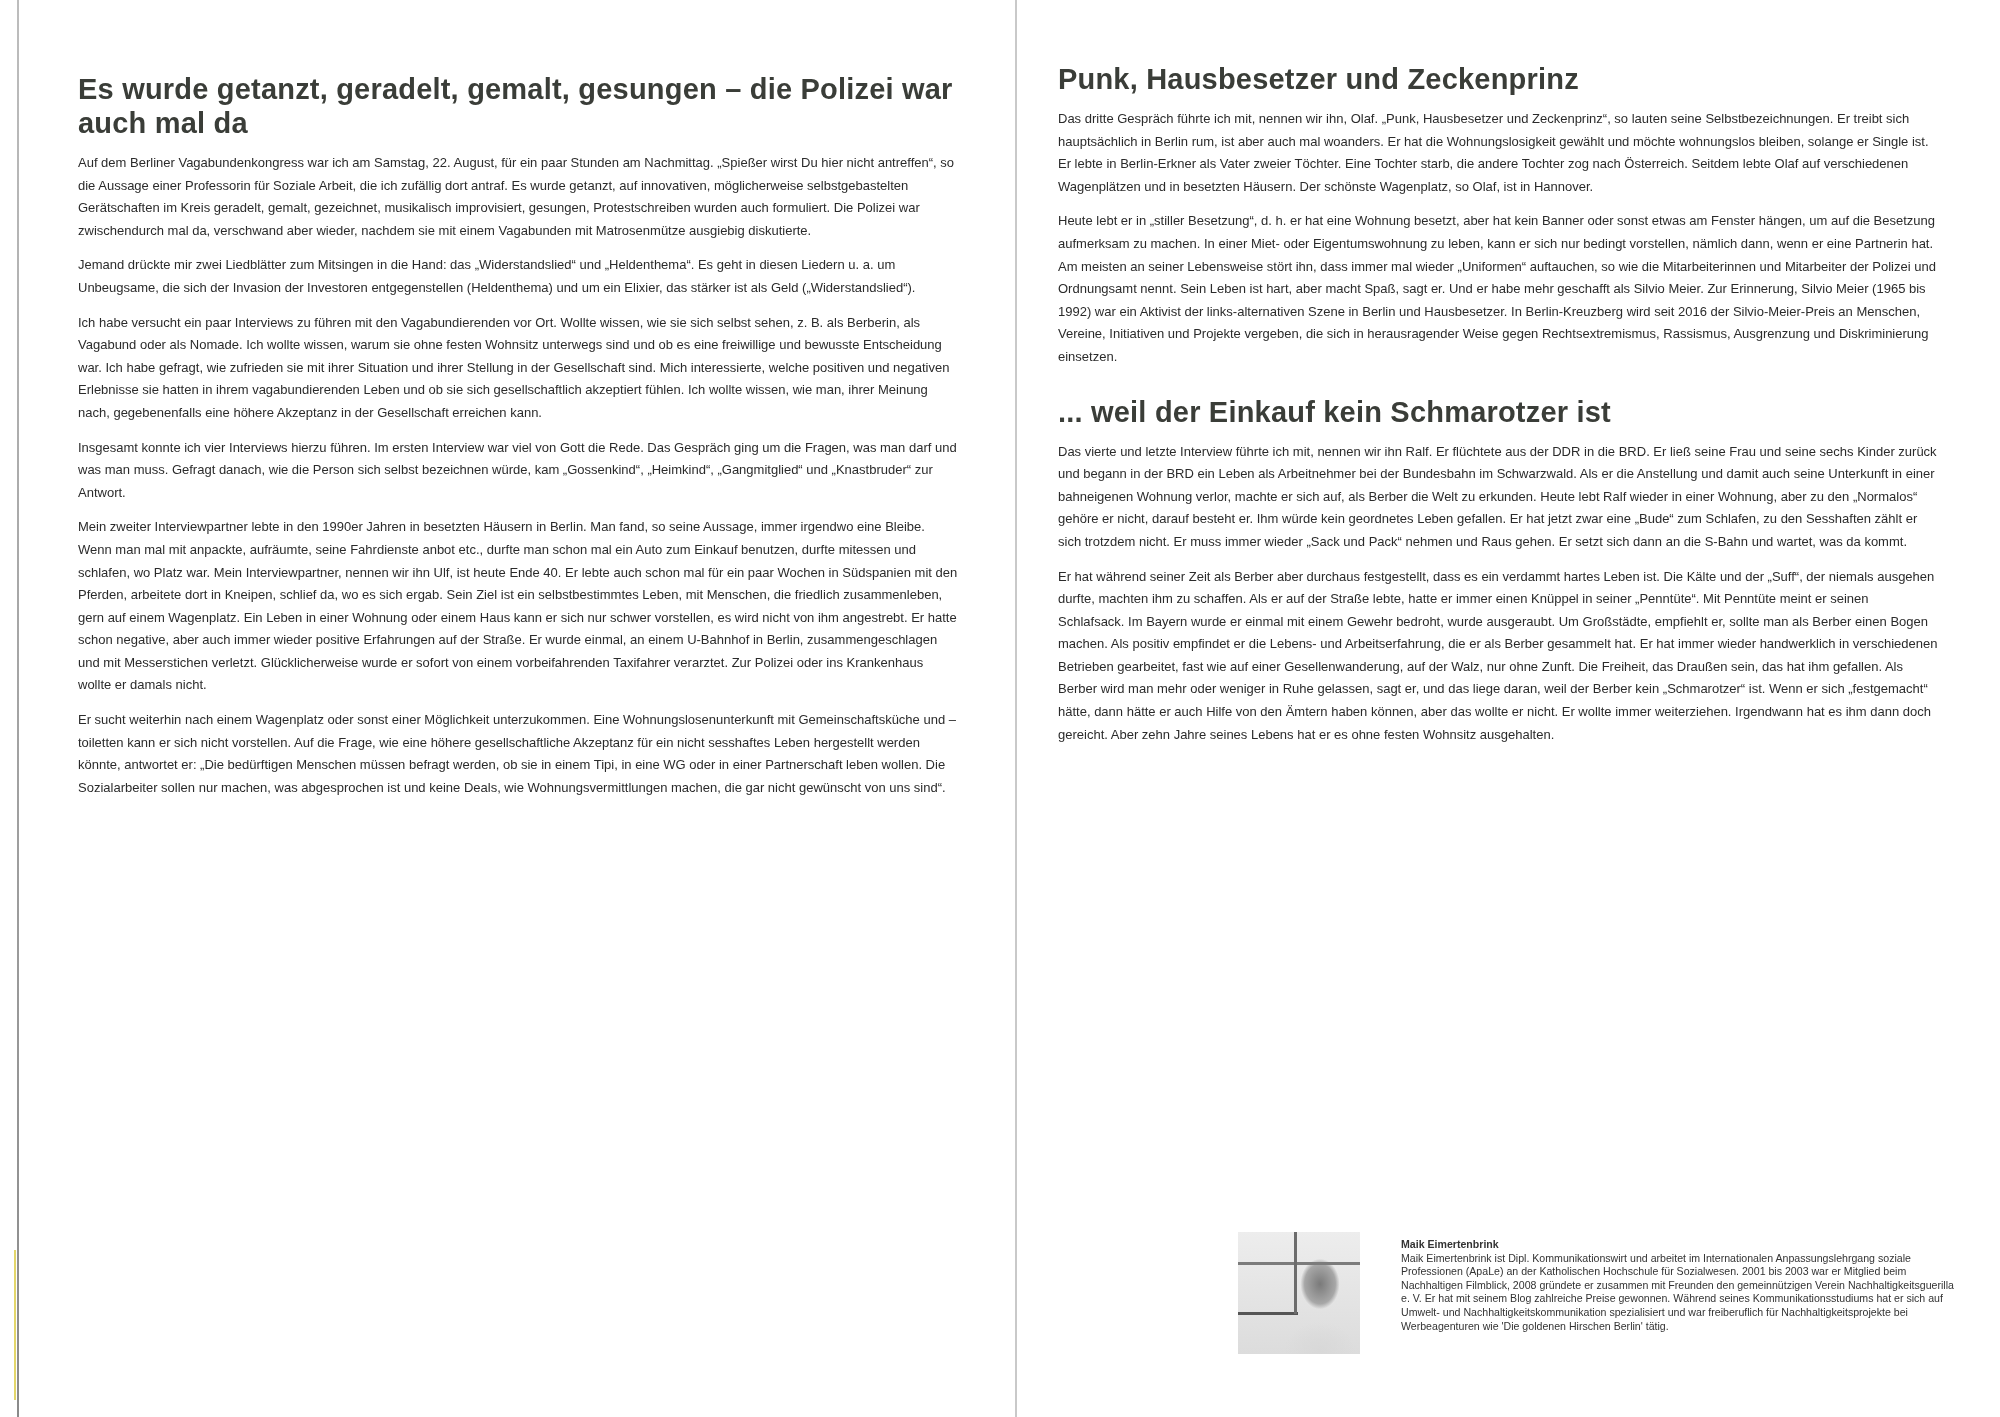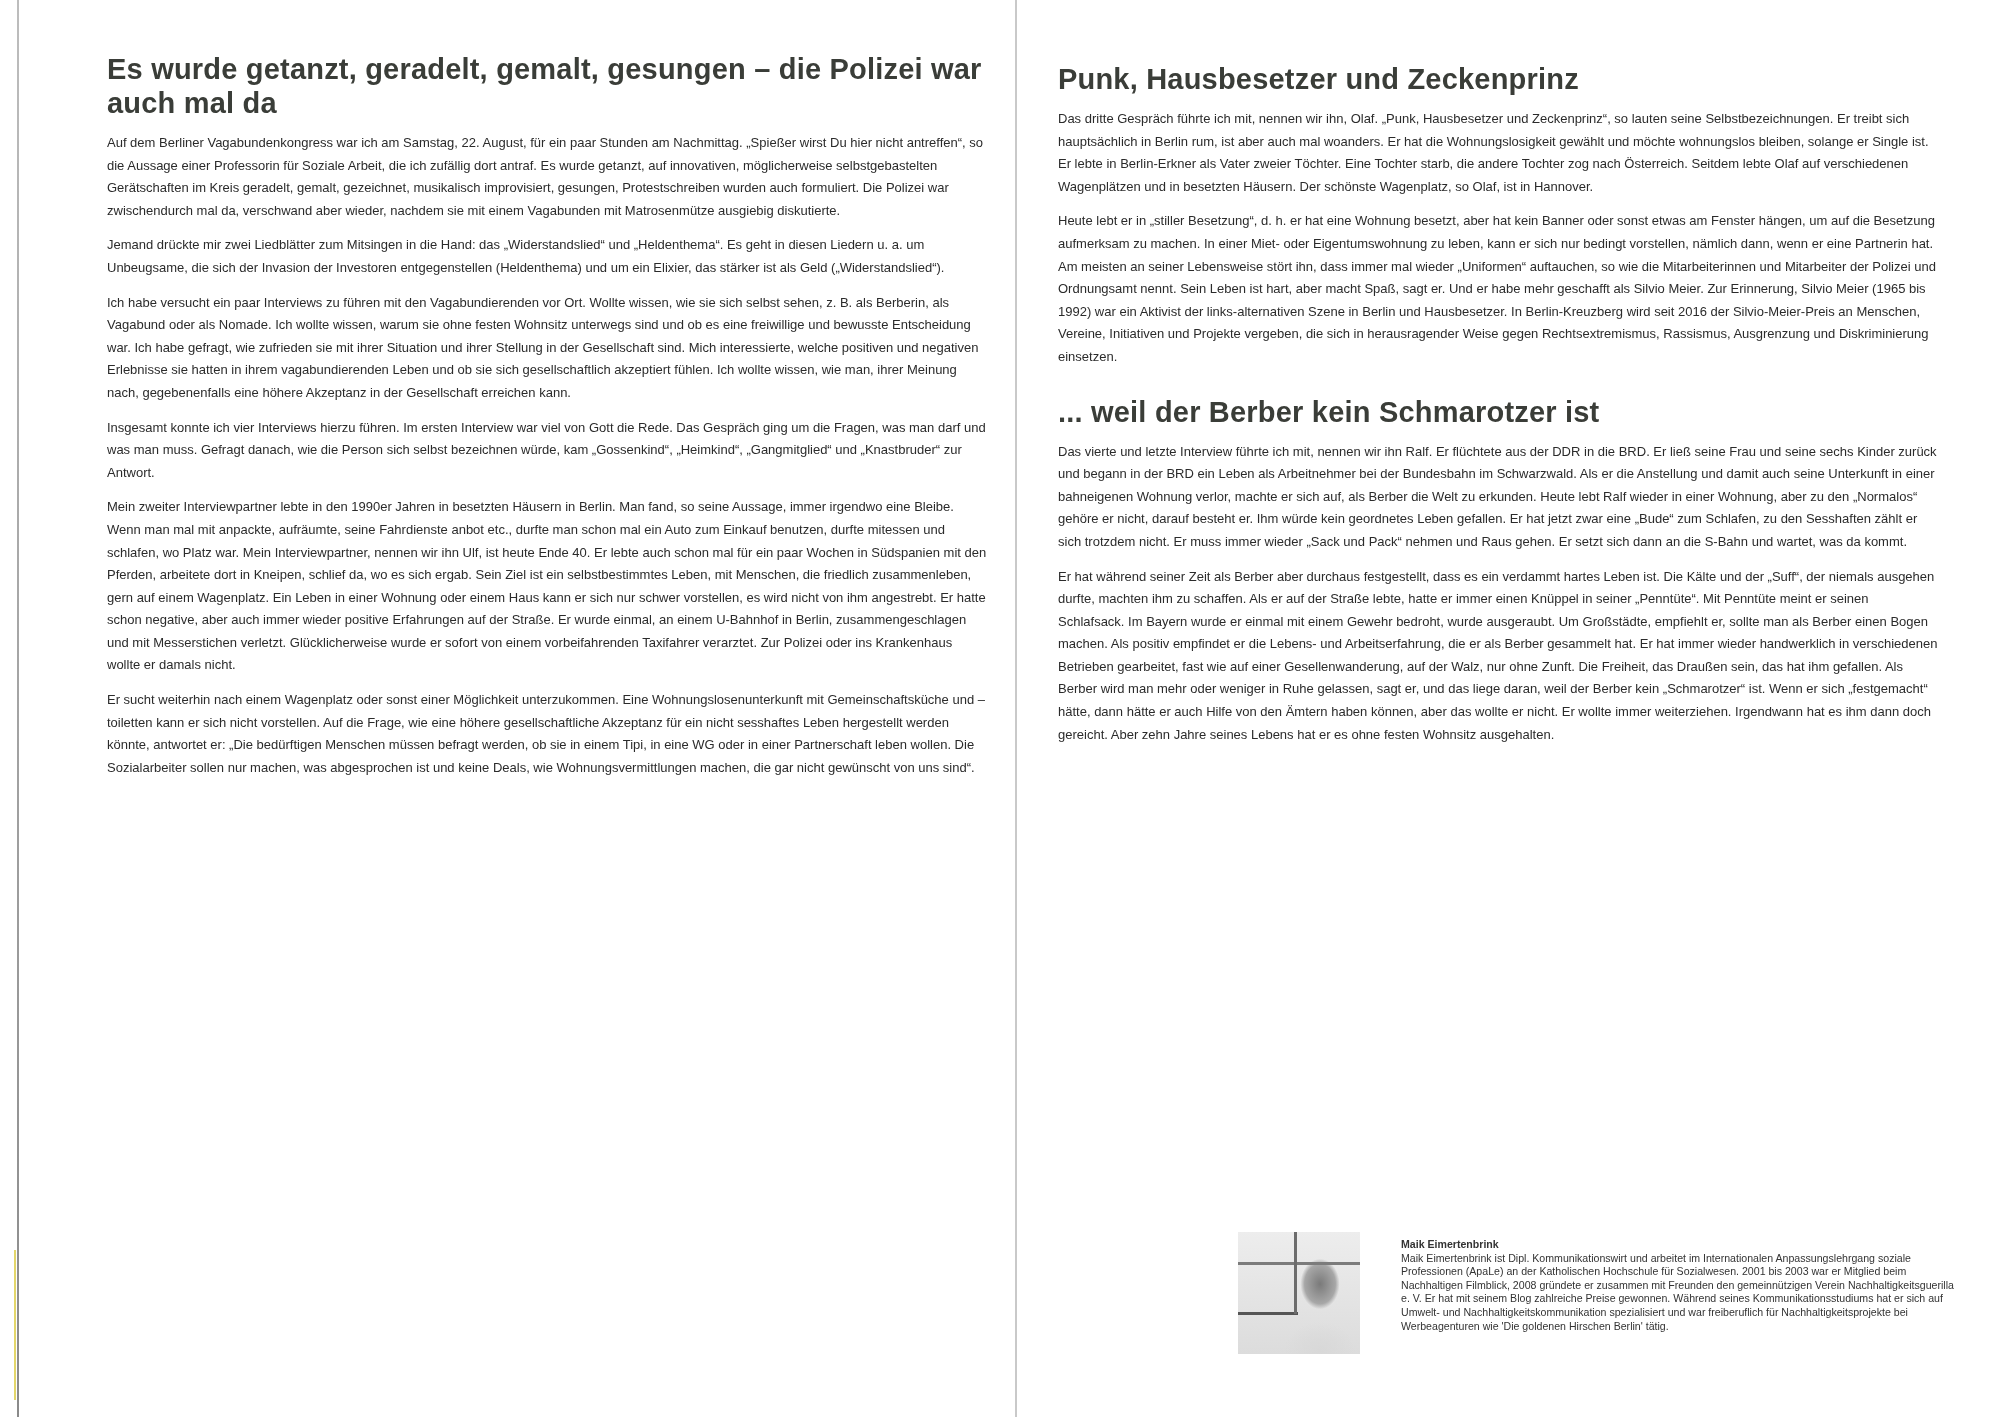--- a/index.html
+++ b/index.html
@@ -21,21 +21,21 @@
   }
   .edge-left2 {
     position:absolute; left:14px; top:1250px; width:2px; height:150px;
     background:#e3d66a;
   }
   .fold {
     position:absolute; left:1015px; top:0; width:2px; height:1417px;
     background:#c9c9c9;
   }
   .col { position:absolute; }
-  .col-left { left:78px; top:52px; width:880px;margin-left:29px; }
+  .col-left { left:78px; top:72px; width:880px; }
   .col-right { left:1058px; top:62px; width:880px; }
   h2 {
     font-family:"Liberation Sans", sans-serif;
     font-weight:bold;
     color:#3a3d38;
     font-size:29px;
     line-height:34px;
     margin:0 0 12px 0;
     letter-spacing:0.2px;
   }
@@ -91,21 +91,21 @@
   </section>
 </div>
 
 <div class="col col-right">
   <section>
     <h2>Punk, Hausbesetzer und Zeckenprinz</h2>
     <p>Das dritte Gespräch führte ich mit, nennen wir ihn, Olaf. „Punk, Hausbesetzer und Zeckenprinz“, so lauten seine Selbstbezeichnungen. Er treibt sich hauptsächlich in Berlin rum, ist aber auch mal woanders. Er hat die Wohnungslosigkeit gewählt und möchte wohnungslos bleiben, solange er Single ist. Er lebte in Berlin-Erkner als Vater zweier Töchter. Eine Tochter starb, die andere Tochter zog nach Österreich. Seitdem lebte Olaf auf verschiedenen Wagenplätzen und in besetzten Häusern. Der schönste Wagenplatz, so Olaf, ist in Hannover.</p>
     <p><span>Heute lebt er in „stiller Besetzung“, d. h. er hat eine Wohnung besetzt, aber hat kein Banner oder sonst etwas am Fenster hängen, um auf die Besetzung aufmerksam zu machen. In einer Miet- oder Eigentumswohnung zu leben, kann er sich nur bedingt vorstellen, nämlich dann, wenn er eine Partnerin hat. Am meisten an seiner Lebensweise stört ihn, dass immer mal wieder „Uniformen“ auftauchen, so wie die Mitarbeiterinnen und Mitarbeiter der Polizei und Ordnungsamt nennt. Sein Leben ist hart, aber macht Spaß, sagt er. Und er habe mehr geschafft als </span><span class="underline">Silvio Meier</span><span>. Zur Erinnerung, Silvio Meier (1965 bis 1992) war ein Aktivist der links-alternativen Szene in Berlin und Hausbesetzer. In Berlin-Kreuzberg wird seit 2016 der Silvio-Meier-Preis an Menschen, Vereine, Initiativen und Projekte vergeben, die sich in herausragender Weise gegen Rechtsextremismus, Rassismus, Ausgrenzung und Diskriminierung einsetzen.</span></p>
   </section>
   <section>
-    <h2 class="sp">... weil der Berber kein Schmarotzer ist</h2>
+    <h2 class="sp">... weil der Einkauf kein Schmarotzer ist</h2>
     <p>Das vierte und letzte Interview führte ich mit, nennen wir ihn Ralf. Er flüchtete aus der DDR in die BRD. Er ließ seine Frau und seine sechs Kinder zurück und begann in der BRD ein Leben als Arbeitnehmer bei der Bundesbahn im Schwarzwald. Als er die Anstellung und damit auch seine Unterkunft in einer bahneigenen Wohnung verlor, machte er sich auf, als Berber die Welt zu erkunden. Heute lebt Ralf wieder in einer Wohnung, aber zu den „Normalos“ gehöre er nicht, darauf besteht er. Ihm würde kein geordnetes Leben gefallen. Er hat jetzt zwar eine „Bude“ zum Schlafen, zu den Sesshaften zählt er sich trotzdem nicht. Er muss immer wieder „Sack und Pack“ nehmen und Raus gehen. Er setzt sich dann an die S-Bahn und wartet, was da kommt.</p>
     <p>Er hat während seiner Zeit als Berber aber durchaus festgestellt, dass es ein verdammt hartes Leben ist. Die Kälte und der „Suff“, der niemals ausgehen durfte, machten ihm zu schaffen. Als er auf der Straße lebte, hatte er immer einen Knüppel in seiner „Penntüte“. Mit Penntüte meint er seinen Schlafsack. Im Bayern wurde er einmal mit einem Gewehr bedroht, wurde ausgeraubt. Um Großstädte, empfiehlt er, sollte man als Berber einen Bogen machen. Als positiv empfindet er die Lebens- und Arbeitserfahrung, die er als Berber gesammelt hat. Er hat immer wieder handwerklich in verschiedenen Betrieben gearbeitet, fast wie auf einer Gesellenwanderung, auf der Walz, nur ohne Zunft. Die Freiheit, das Draußen sein, das hat ihm gefallen. Als Berber wird man mehr oder weniger in Ruhe gelassen, sagt er, und das liege daran, weil der Berber kein „Schmarotzer“ ist. Wenn er sich „festgemacht“ hätte, dann hätte er auch Hilfe von den Ämtern haben können, aber das wollte er nicht. Er wollte immer weiterziehen. Irgendwann hat es ihm dann doch gereicht. Aber zehn Jahre seines Lebens hat er es ohne festen Wohnsitz ausgehalten.</p>
   </section>
 </div>
 
 <div class="author">
   <div class="author-photo">
     <div class="bar1"></div>
       <div class="bar2"></div>
       <div class="bar3"></div>

